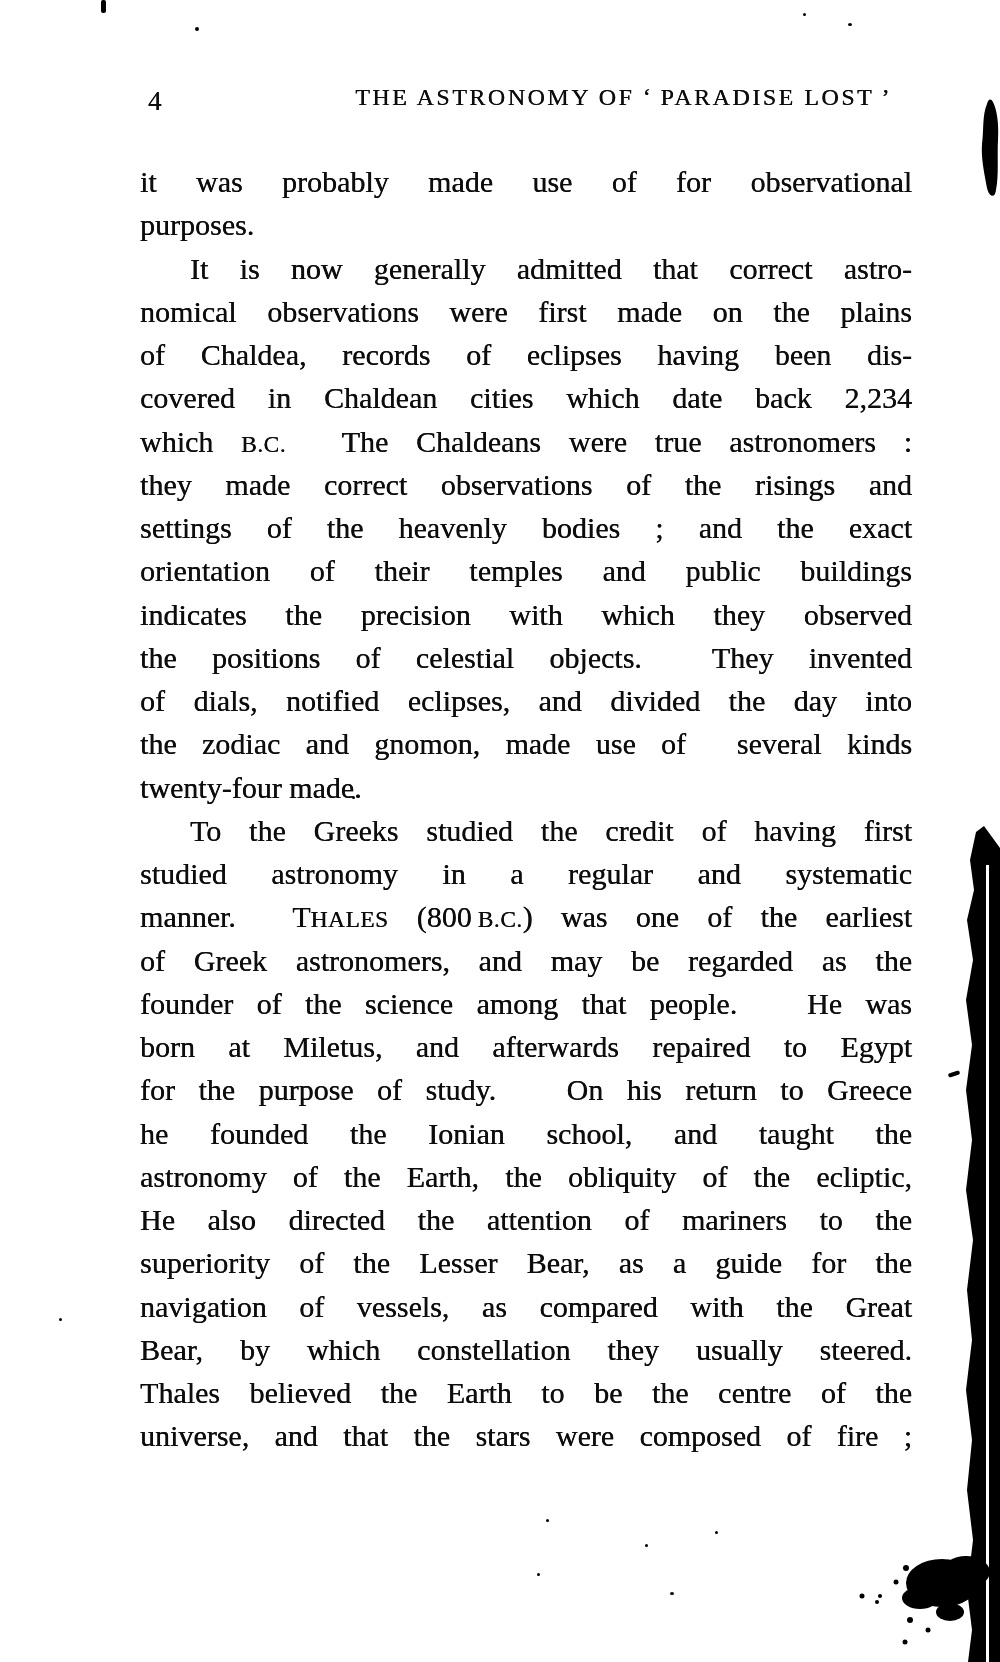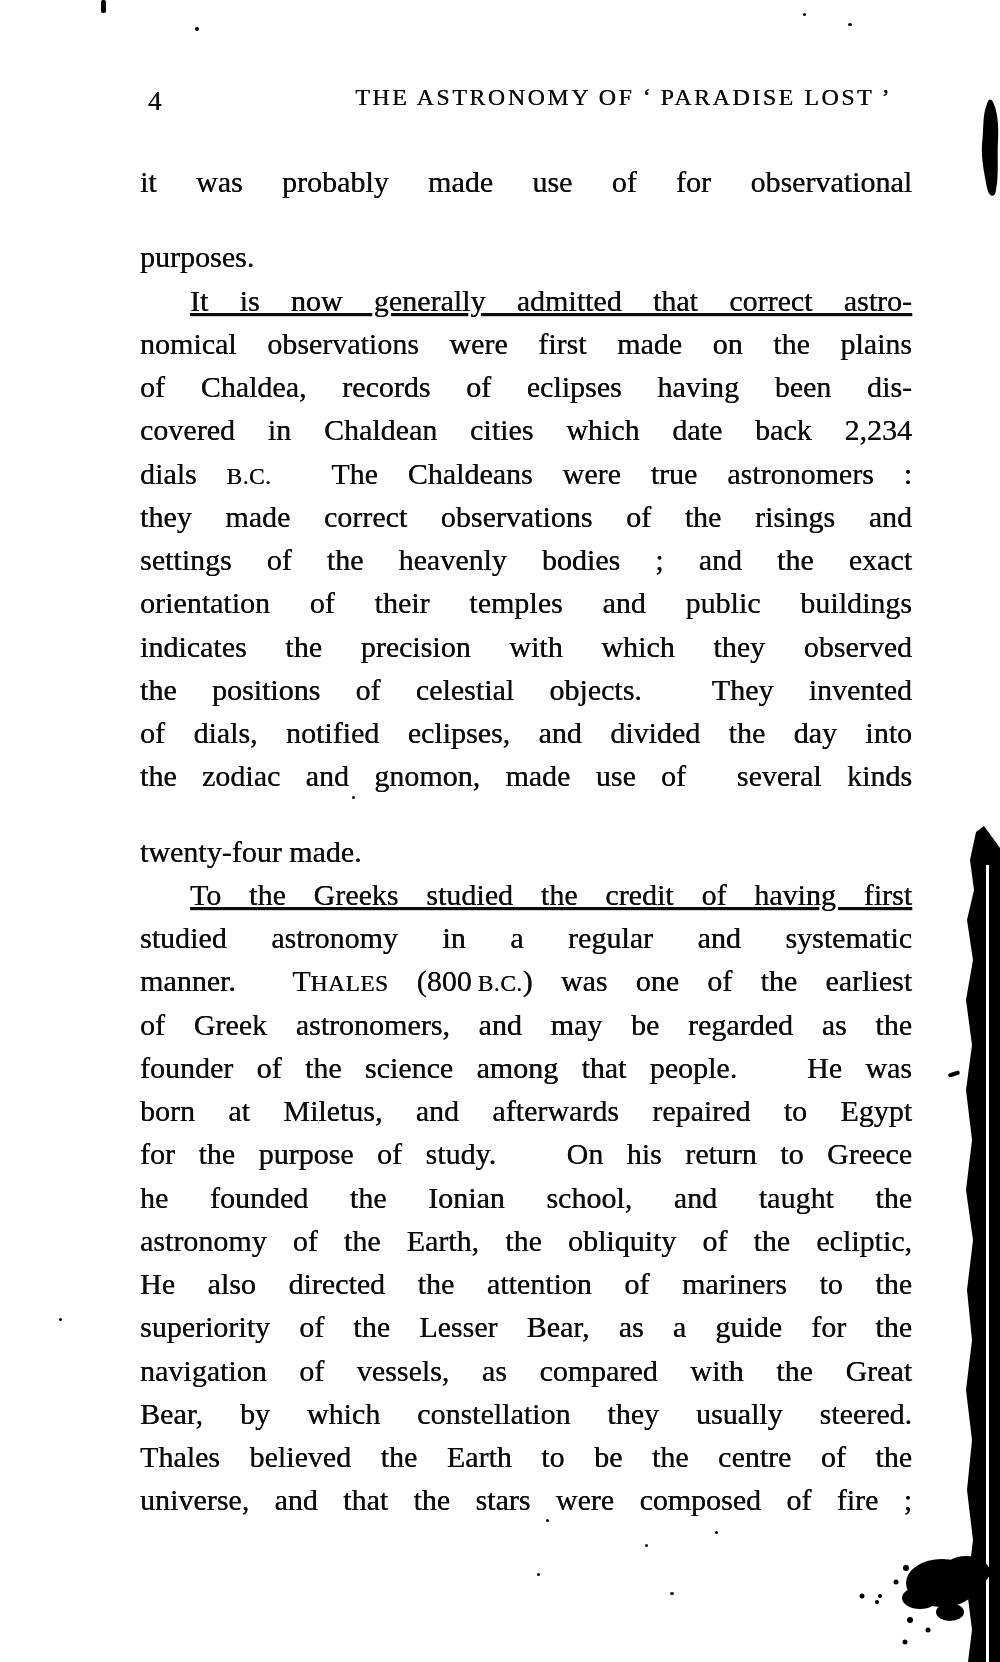--- a/index.html
+++ b/index.html
@@ -38,22 +38,22 @@
   }
   .line {
     font-size: 30px;
     line-height: 43.25px;
     height: 43.25px;
     text-align: justify;
     text-align-last: justify;
     white-space: normal;
     text-shadow: 0.3px 0.2px 0 currentColor;
   }
-  .line.par-end { text-align-last: left; margin-top: 32px; }
-  .line.indent { padding-left: 50px; text-decoration: underline; }
+  .line.par-end { text-align-last: left; }
+  .line.indent { padding-left: 50px; }
   .sc { font-size: 0.78em; letter-spacing: 0.5px; }
 
   
   .artifact { position: absolute; background: #000; }
   .dot { border-radius: 50%; }
   .svg-art { position: absolute; }
 </style>
 </head>
 <body>
 
@@ -66,21 +66,21 @@
 
   <div class="textblock">
 
     <div class="line">it was probably made use of for observational</div>
     <div class="line par-end">purposes.</div>
 
     <div class="line indent">It is now generally admitted that correct astro-</div>
     <div class="line">nomical observations were first made on the plains</div>
     <div class="line">of Chaldea, records of eclipses having been dis-</div>
     <div class="line">covered in Chaldean cities which date back 2,234</div>
-    <div class="line"><span>dials </span><span class="sc">B.C.</span><span> &nbsp;The Chaldeans were true astronomers&nbsp;:</span></div>
+    <div class="line"><span>which </span><span class="sc">B.C.</span><span> &nbsp;The Chaldeans were true astronomers&nbsp;:</span></div>
     <div class="line">they made correct observations of the risings and</div>
     <div class="line">settings of the heavenly bodies&nbsp;; and the exact</div>
     <div class="line">orientation of their temples and public buildings</div>
     <div class="line">indicates the precision with which they observed</div>
     <div class="line">the positions of celestial objects.&nbsp; They invented</div>
     <div class="line">of dials, notified eclipses, and divided the day into</div>
     <div class="line">the zodiac and gnomon, made use of &nbsp;several kinds</div>
     <div class="line par-end">twenty-four made.</div>
 
     <div class="line indent">To the Greeks studied the credit of having first</div>

